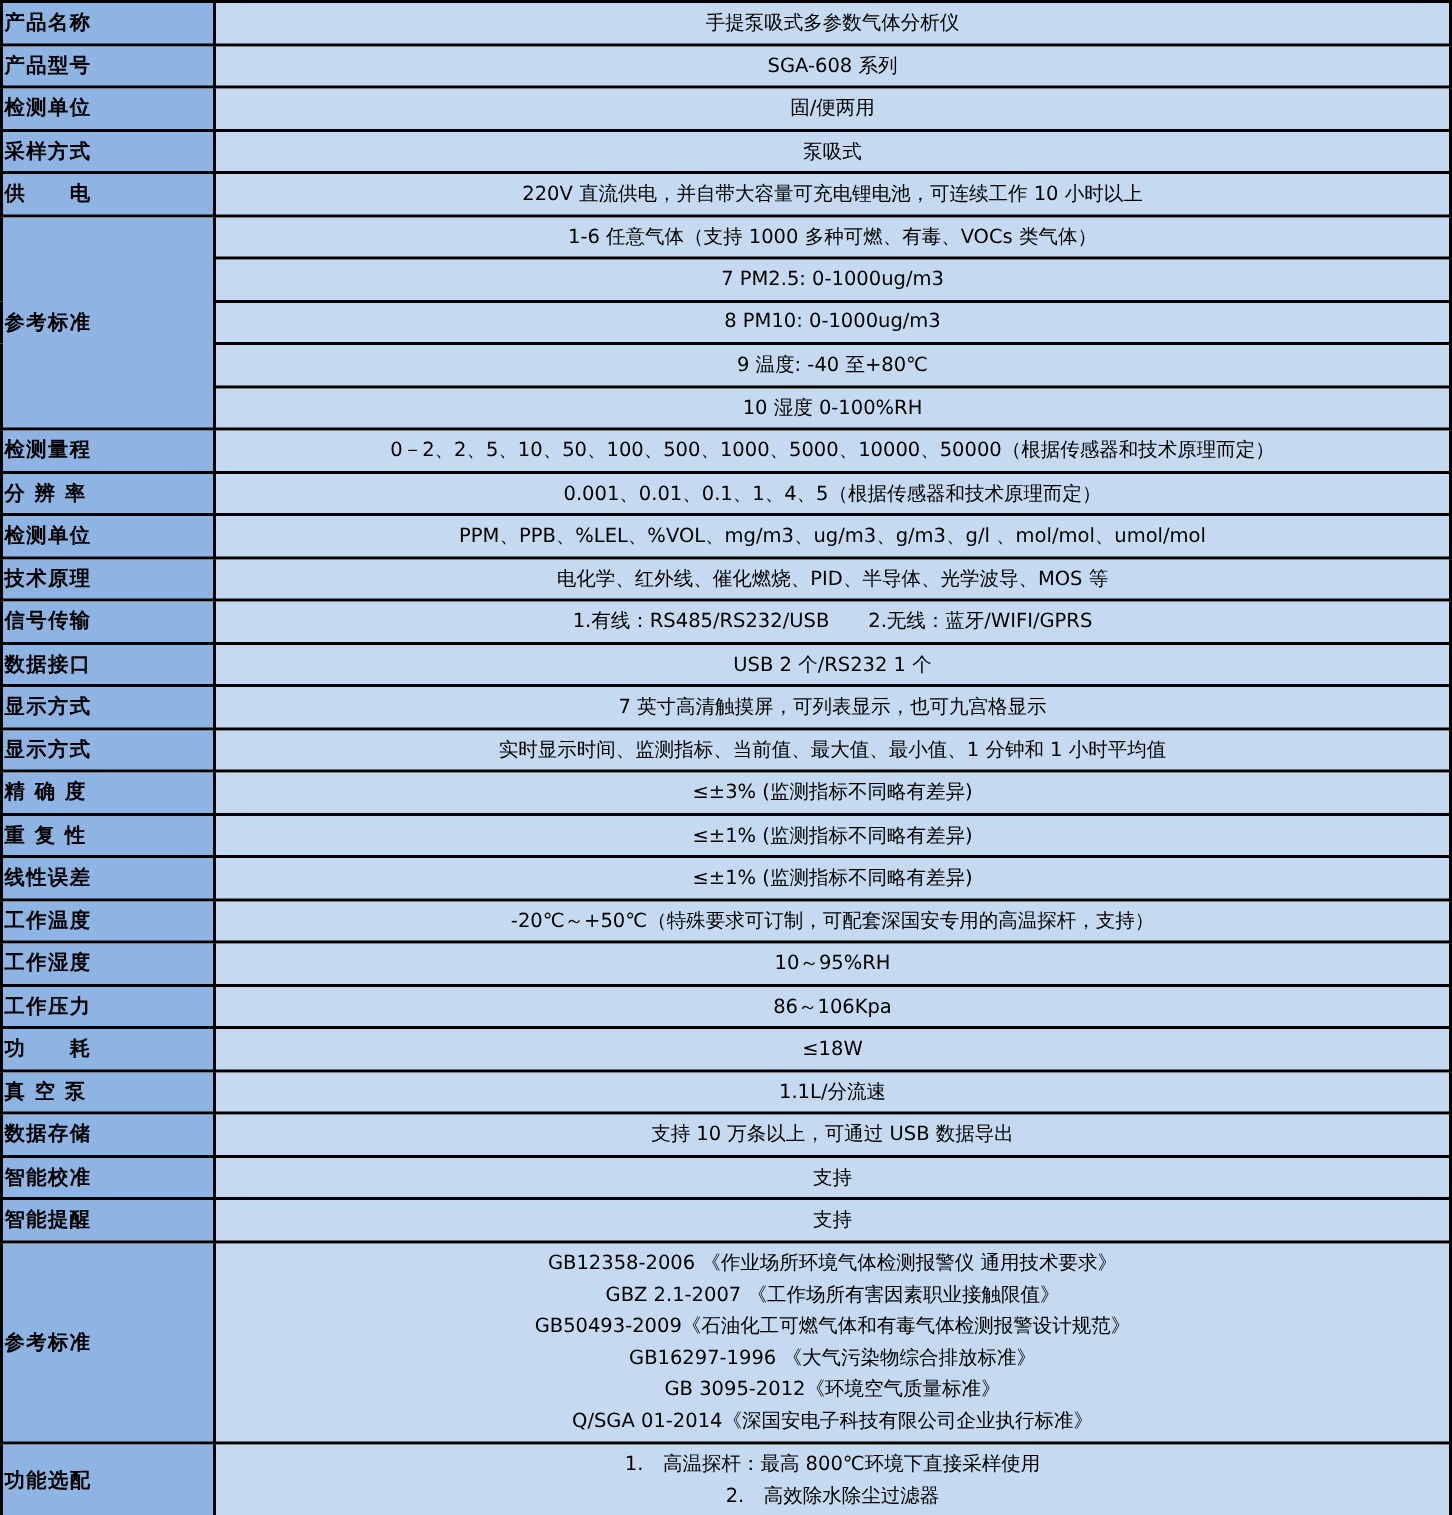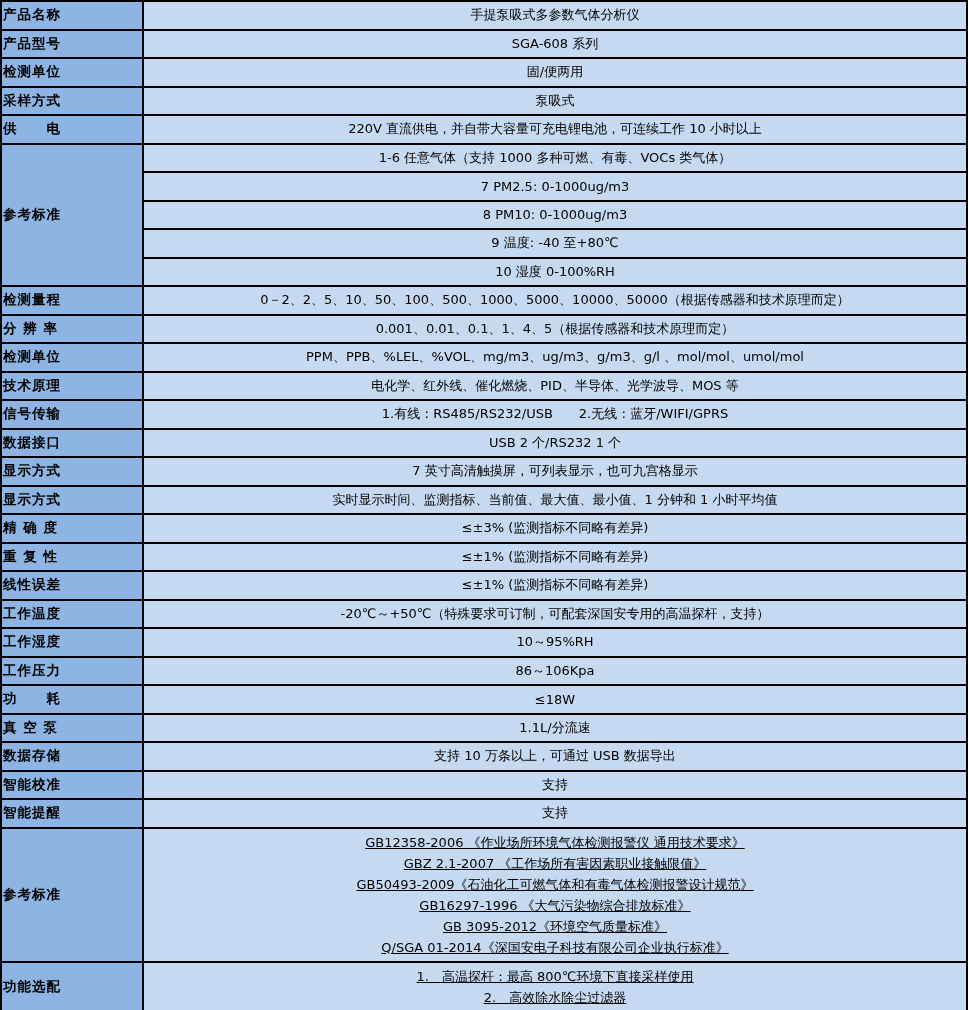--- a/index.html
+++ b/index.html
@@ -33,21 +33,21 @@
     white-space: pre;
     margin-top: 21px;
   }
   td.value-cell {
     background: var(--value-bg);
     padding: 1px 8px;
     text-align: center;
     white-space: pre-wrap;
   }
   tr.h-normal td { height: 24.5px; }
-  td.multiline { padding: 3px 8px; text-decoration: underline; }
+  td.multiline { padding: 3px 8px; }
   td.multiline .line { line-height: 21px; }
 </style>
 </head>
 <body>
 
 <table class="spec">
   <tbody id="spec-body">
       <tr class="h-normal">
         <td class="label-cell">产品名称</td>
         <td class="value-cell">手提泵吸式多参数气体分析仪</td>

